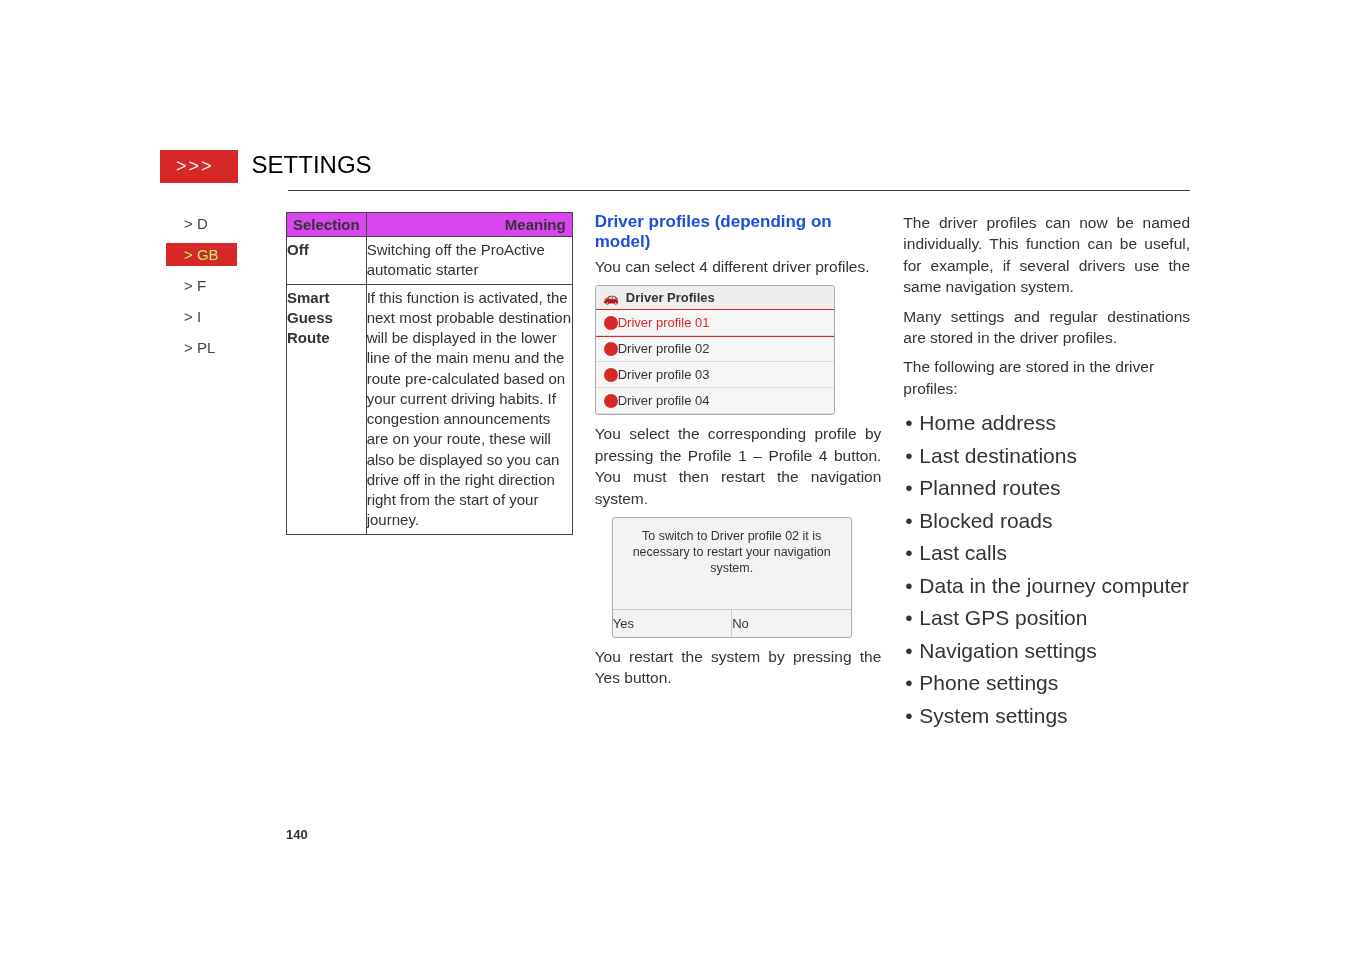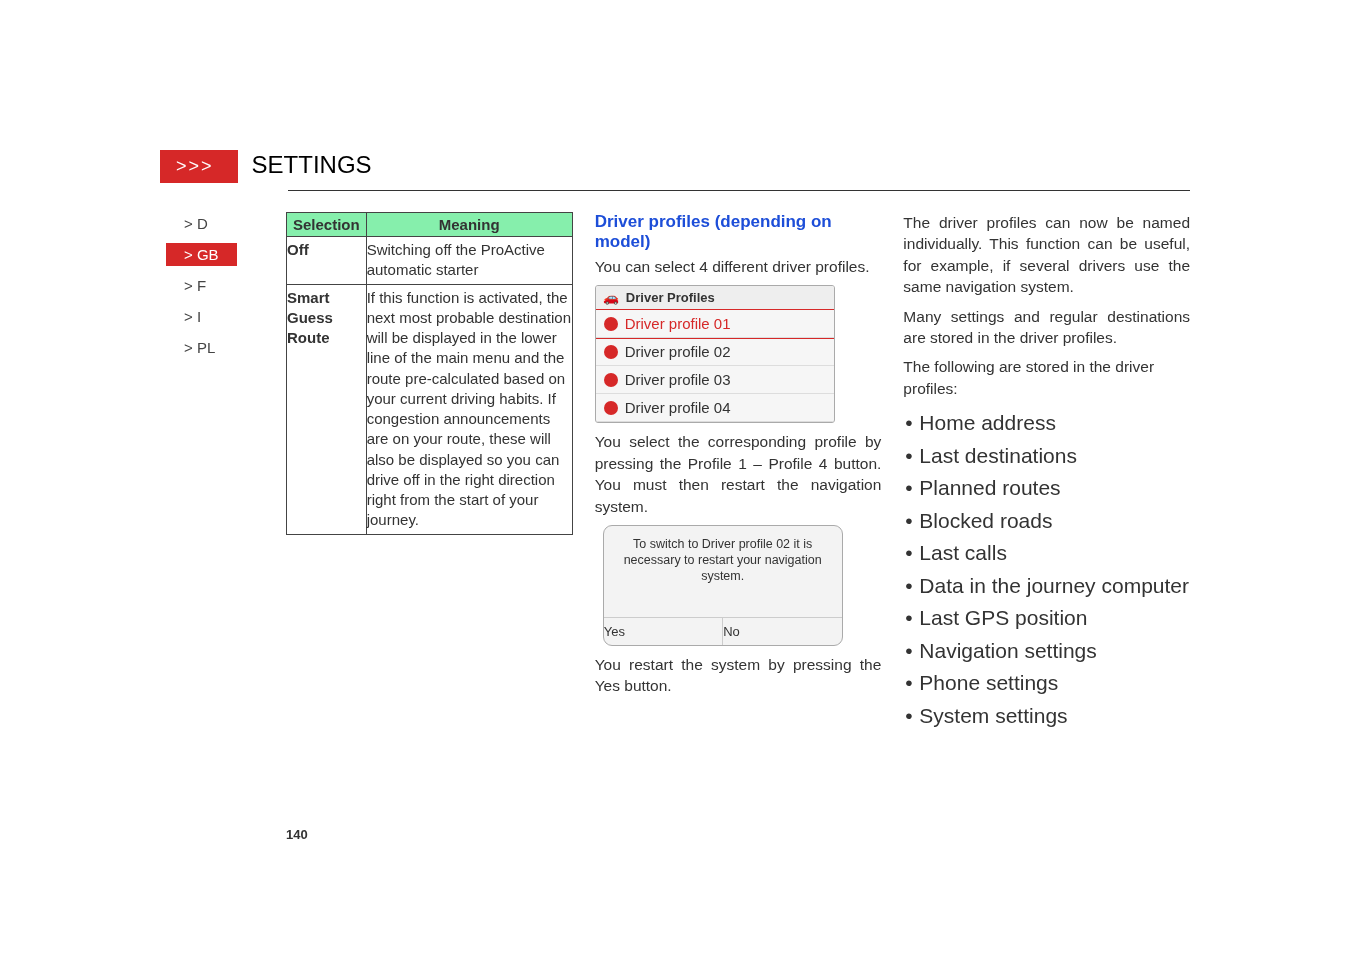--- a/index.html
+++ b/index.html
@@ -3,35 +3,35 @@
 <meta charset="utf-8">
 <style>
 *{margin:0;padding:0;box-sizing:border-box}
 body{width:1350px;height:954px;background:#fff;font-family:Arial,Helvetica,sans-serif;color:#333;position:relative}
 .header{position:absolute;top:150px;left:160px;right:160px;display:flex;align-items:flex-end}
 .chev{background:#d62828;color:#fff;font-size:18px;padding:6px 24px 6px 16px;font-weight:400;letter-spacing:2px}
 .title{font-size:24px;font-weight:400;margin-left:14px;padding-bottom:4px;color:#000000}
 .hr{position:absolute;top:190px;left:288px;right:160px;height:1px;background:#333}
 .sidebar{position:absolute;top:212px;left:166px;display:flex;flex-direction:column;gap:8px}
 .sidebar div{padding:3px 18px;font-size:15px;color:#444}
-.sidebar .active{background:#d62828;color:#ffffff}
+.sidebar .active{background:#d62828;color:#bef264}
 .content{position:absolute;top:212px;left:286px;right:160px;bottom:130px;display:flex;gap:22px}
 .col{flex:1;min-width:0}
 .tbl{border:1px solid #444;border-collapse:collapse;width:100%;font-size:15px}
-.tbl th{background:#86efac;text-align:center;padding:3px 6px;border:1px solid #444;font-weight:700}
+.tbl th{background:#d946ef;text-align:right;padding:3px 6px;border:1px solid #444;font-weight:700}
 .tbl td{border:1px solid #444;padding:3px 0;vertical-align:top;line-height:1.35}
 .tbl td:first-child{font-weight:700;width:76px}
 .h3{font-size:17px;font-weight:700;margin-bottom:4px;color:#1d4ed8}
 .p{font-size:15.5px;line-height:1.38;text-align:justify;margin-bottom:8px}
 .listbox{border:1px solid #aaa;background:#f6f6f6;width:240px;border-radius:3px;overflow:hidden;margin:4px 0 8px}
 .lb-head{background:#eee;border-bottom:1px solid #ccc;padding:4px 8px;font-size:13px;font-weight:700;display:flex;align-items:center;gap:6px}
-.lb-row{padding:5px 8px;border-bottom:1px solid #ddd;font-size:15px;display:flex;align-items:center;gap:7px}
+.lb-row{padding:5px 8px;border-bottom:1px solid #ddd;font-size:13px;display:flex;align-items:center;gap:0}
 .lb-row.sel{outline:1px solid #d62828;color:#d62828}
 .ico{width:14px;height:14px;border-radius:50%;background:#d62828;display:inline-block;flex:0 0 14px}
-.dialog{border:1px solid #aaa;background:#f3f3f3;width:240px;border-radius:9px;margin:4px 8px 8px}
+.dialog{border:1px solid #aaa;background:#f3f3f3;width:240px;border-radius:3px;margin:4px 17px 8px}
 .dlg-body{font-size:12.5px;text-align:center;padding:10px 16px 32px;line-height:1.3}
 .dlg-btns{display:flex;border-top:1px solid #ccc}
 .dlg-btns div{flex:1;text-align:left;padding:6px 0;font-size:13px}
 .dlg-btns div:first-child{border-right:1px solid #ccc}
 ul.bul{list-style:none;padding-left:2px}
 ul.bul li{font-size:21px;line-height:1.55;position:relative;padding-left:14px}
 ul.bul li:before{content:"•";position:absolute;left:0}
 .pg{position:absolute;bottom:112px;left:286px;font-size:13px;font-weight:700}
 .listwrap{position:relative}
 </style>

